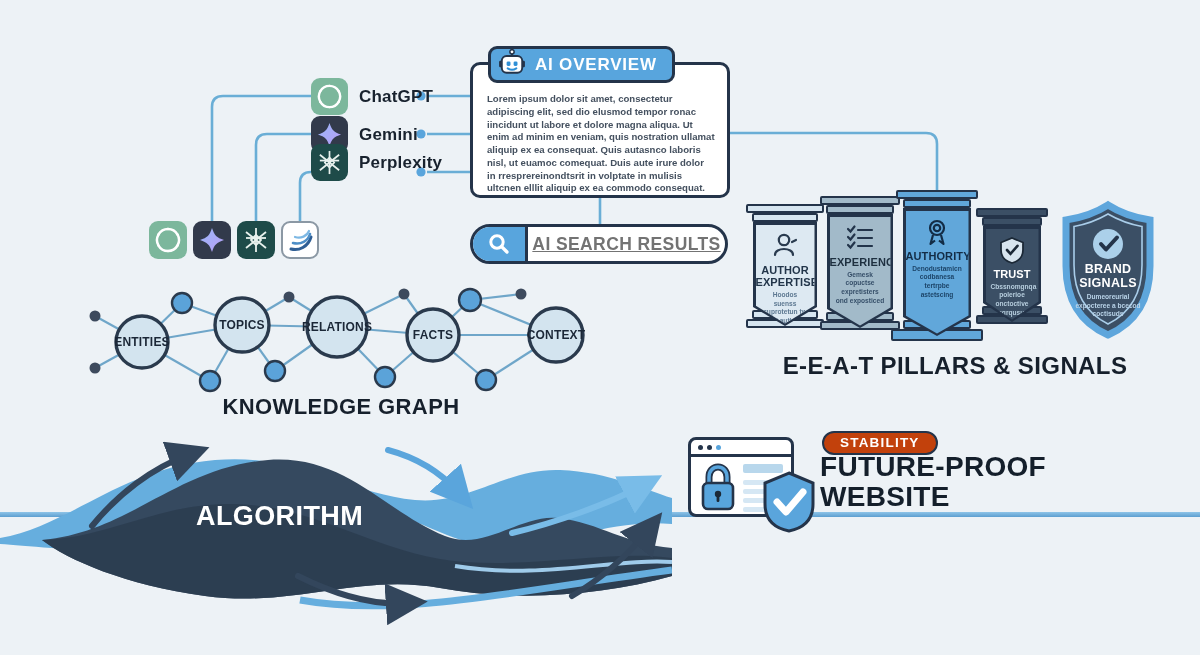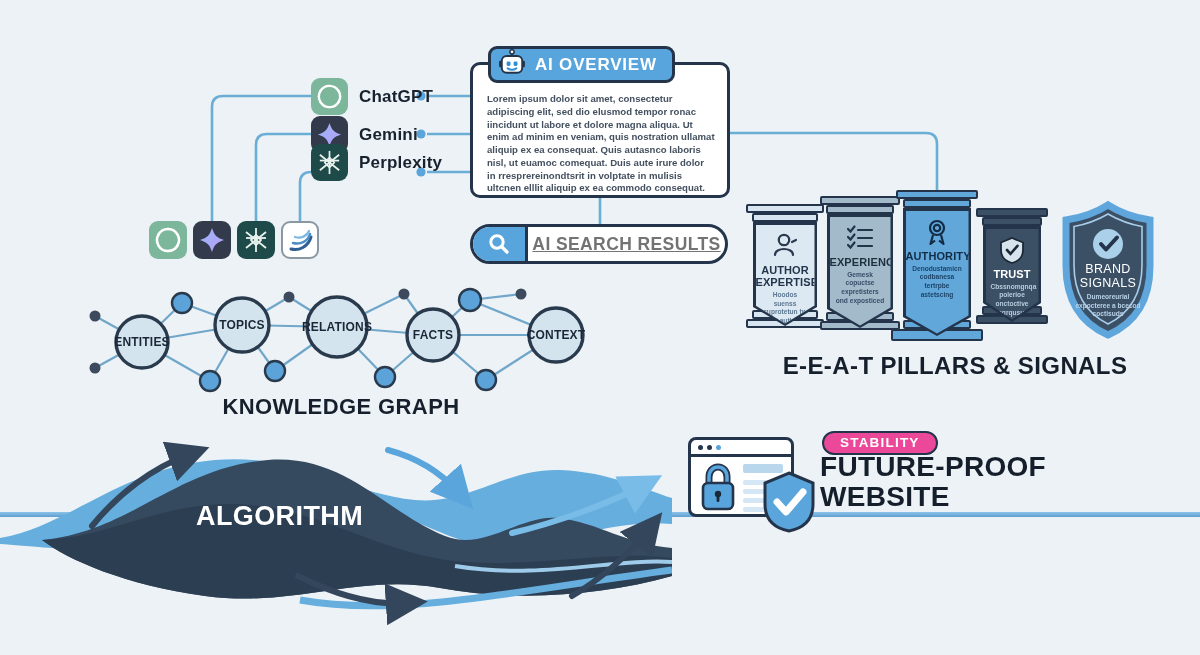--- a/index.html
+++ b/index.html
@@ -59,42 +59,42 @@
   .p1 .cap{background:#d6e5f0;} .p1 .banner-inner{background:#dde9f2;} .p1 .p-title{color:#22354a;} .p1 .p-sub{color:#5d7891;} .p1 .banner-wrap{height:104px;}
   .p2{left:78px;top:18px;width:80px;z-index:2;}
   .p2 .cap{background:#a2bac9;} .p2 .banner-inner{background:#a2bac9;} .p2 .p-title{color:#1e3040;} .p2 .p-sub{color:#37506a;} .p2 .banner-wrap{height:114px;}
   .p3{left:154px;top:12px;width:82px;z-index:4;}
   .p3 .cap{background:#61a7da;} .p3 .banner-inner{background:#61a7da;} .p3 .p-title{color:#132c46;} .p3 .p-sub{color:#1d4569;} .p3 .banner-wrap{height:128px;}
   .p4{left:234px;top:30px;width:72px;z-index:3;justify-content:space-between;}
   .p4 .cap{background:#3b4f65;} .p4 .banner-inner{background:#3b4f65;} .p4 .p-title{color:#ffffff;} .p4 .p-sub{color:#b7cede;} .p4 .banner-wrap{height:96px;}
   .p3-base{width:112%;height:12px;background:#61a7da;border:2.5px solid #24344a;border-radius:2px;box-sizing:border-box;}
   #brand-shield-svg{position:absolute;left:318px;top:22px;}
   .shield-text{position:absolute;left:318px;top:84px;width:96px;text-align:center;z-index:6;}
-  .shield-title{font-size:12.5px;font-weight:400;color:#ffffff;line-height:1.12;letter-spacing:.3px;}
+  .shield-title{font-size:12.5px;font-weight:700;color:#ffffff;line-height:1.12;letter-spacing:.3px;}
   .shield-sub{font-size:6.6px;color:#b9d3e8;line-height:1.3;margin-top:3px;padding:0 12px;font-weight:600;}
   .eeat-caption{left:745px;top:352px;width:420px;text-align:center;font-size:24px;font-weight:800;
                 color:#16202c;letter-spacing:.4px;z-index:2;}
 
   
   .ground-line{left:0;top:512px;width:1200px;height:5px;background:linear-gradient(#8ec4e8,#5d9fd0);z-index:1;}
   #wave-svg{left:0;top:438px;z-index:2;}
   .wave-text{left:196px;top:502px;z-index:3;color:#ffffff;font-weight:800;font-size:27px;line-height:1.06;letter-spacing:.4px;}
 
   
   .browser{left:688px;top:437px;width:106px;height:80px;background:#fff;border:3px solid #24344a;border-radius:8px;
            box-sizing:border-box;z-index:3;}
   .browser-topbar{height:14px;border-bottom:3px solid #24344a;display:flex;align-items:center;gap:4px;padding-left:7px;}
   .b-dot{width:5px;height:5px;border-radius:50%;}
   .b-dot-1,.b-dot-2{background:#24344a;} .b-dot-3{background:#58a5dd;}
   .browser-body{position:relative;height:57px;}
   .b-bar{position:absolute;left:52px;top:7px;width:40px;height:9px;background:#b8d7ec;border-radius:2px;}
   .b-line{position:absolute;left:52px;height:4.5px;background:#d5e7f4;border-radius:2px;}
   #browser-lock-svg{position:absolute;left:8px;top:6px;}
   #shieldcheck-svg{left:760px;top:470px;z-index:5;}
-  .stability-badge{left:822px;top:431px;display:inline-flex;background:#ec4899;border:2.5px solid #24344a;
+  .stability-badge{left:822px;top:431px;display:inline-flex;background:#c2410c;border:2.5px solid #24344a;
                    border-radius:14px;padding:2px 16px 3px;color:#fff;font-size:13.5px;font-weight:800;
                    letter-spacing:1.2px;z-index:3;}
   .future-title{left:820px;top:452px;font-size:28px;font-weight:800;color:#141f2b;line-height:1.07;letter-spacing:.3px;z-index:3;}
   .future-title span{display:block;}
 </style>
 </head>
 <body>
 
 <div id="stage">
 

